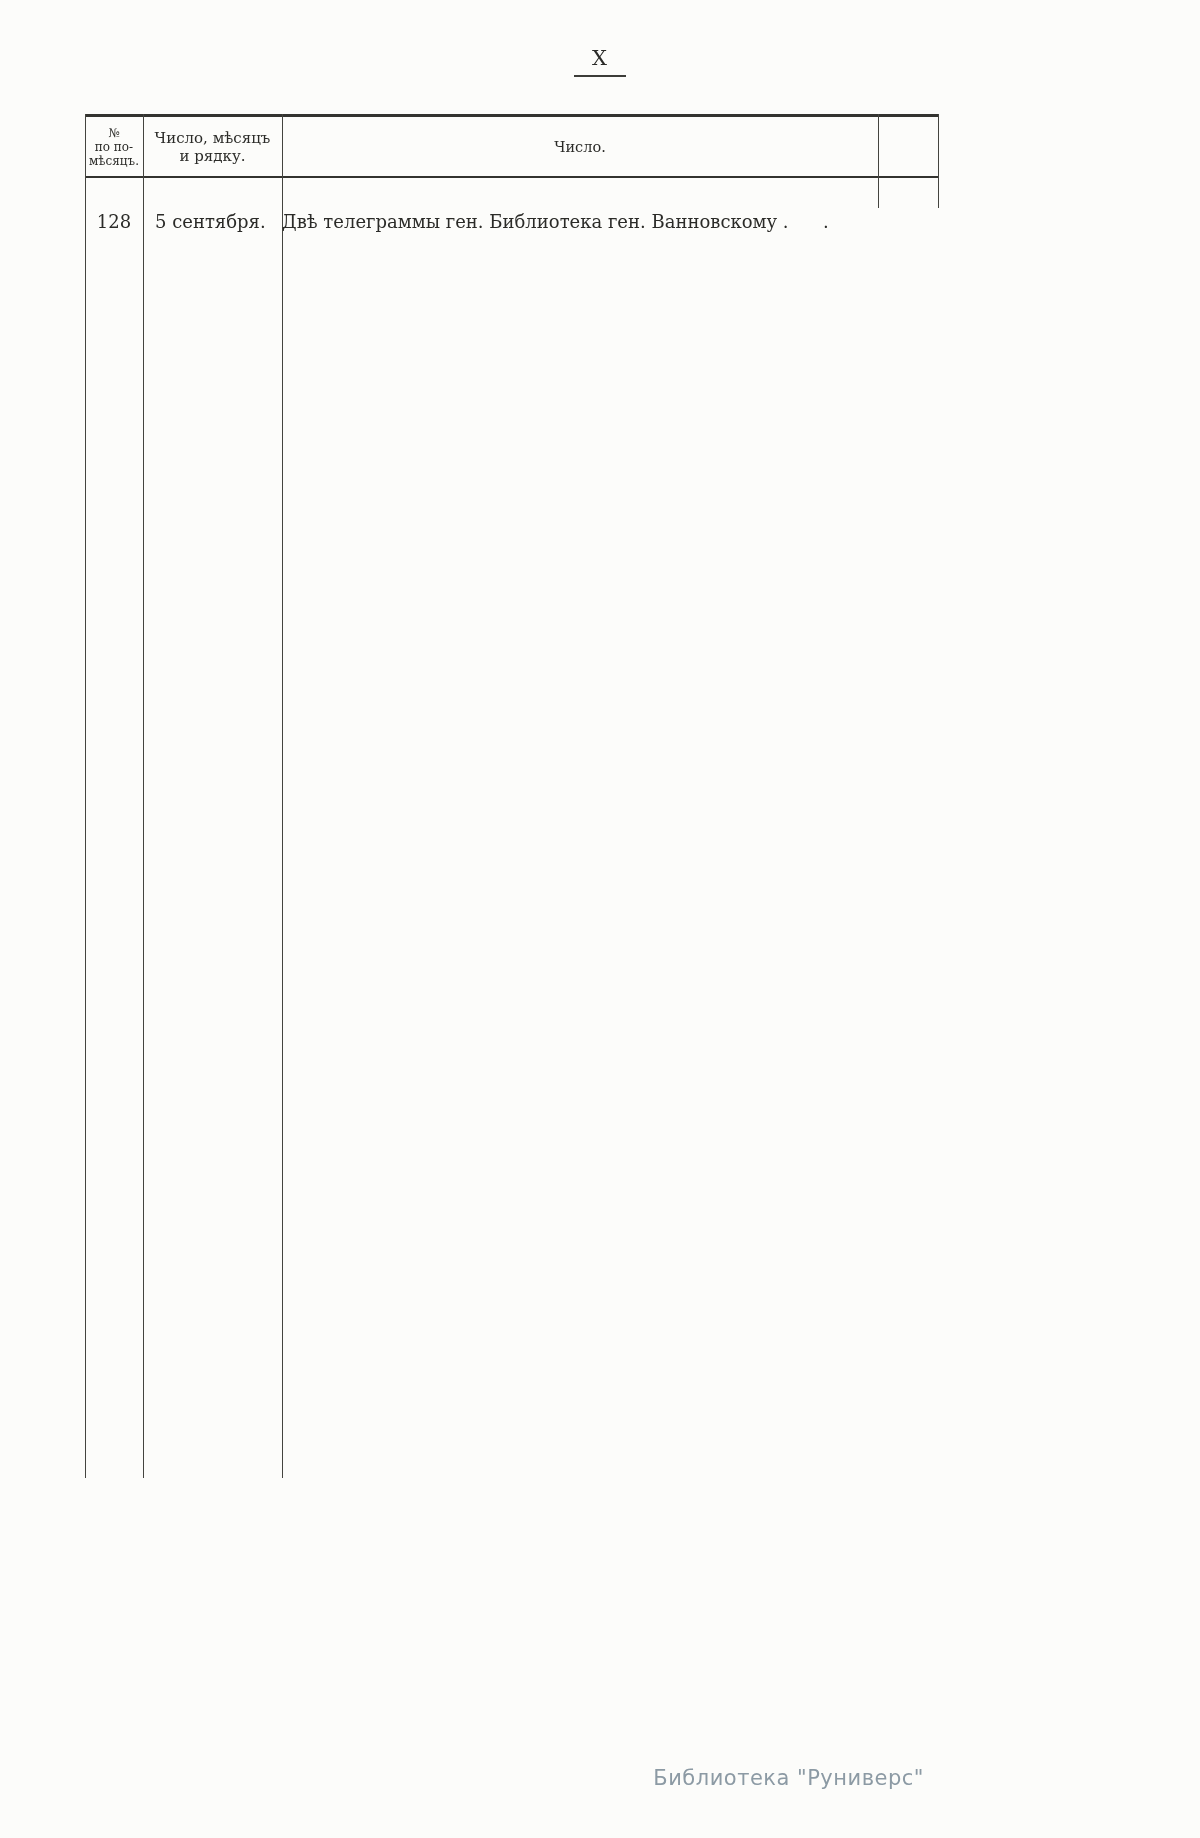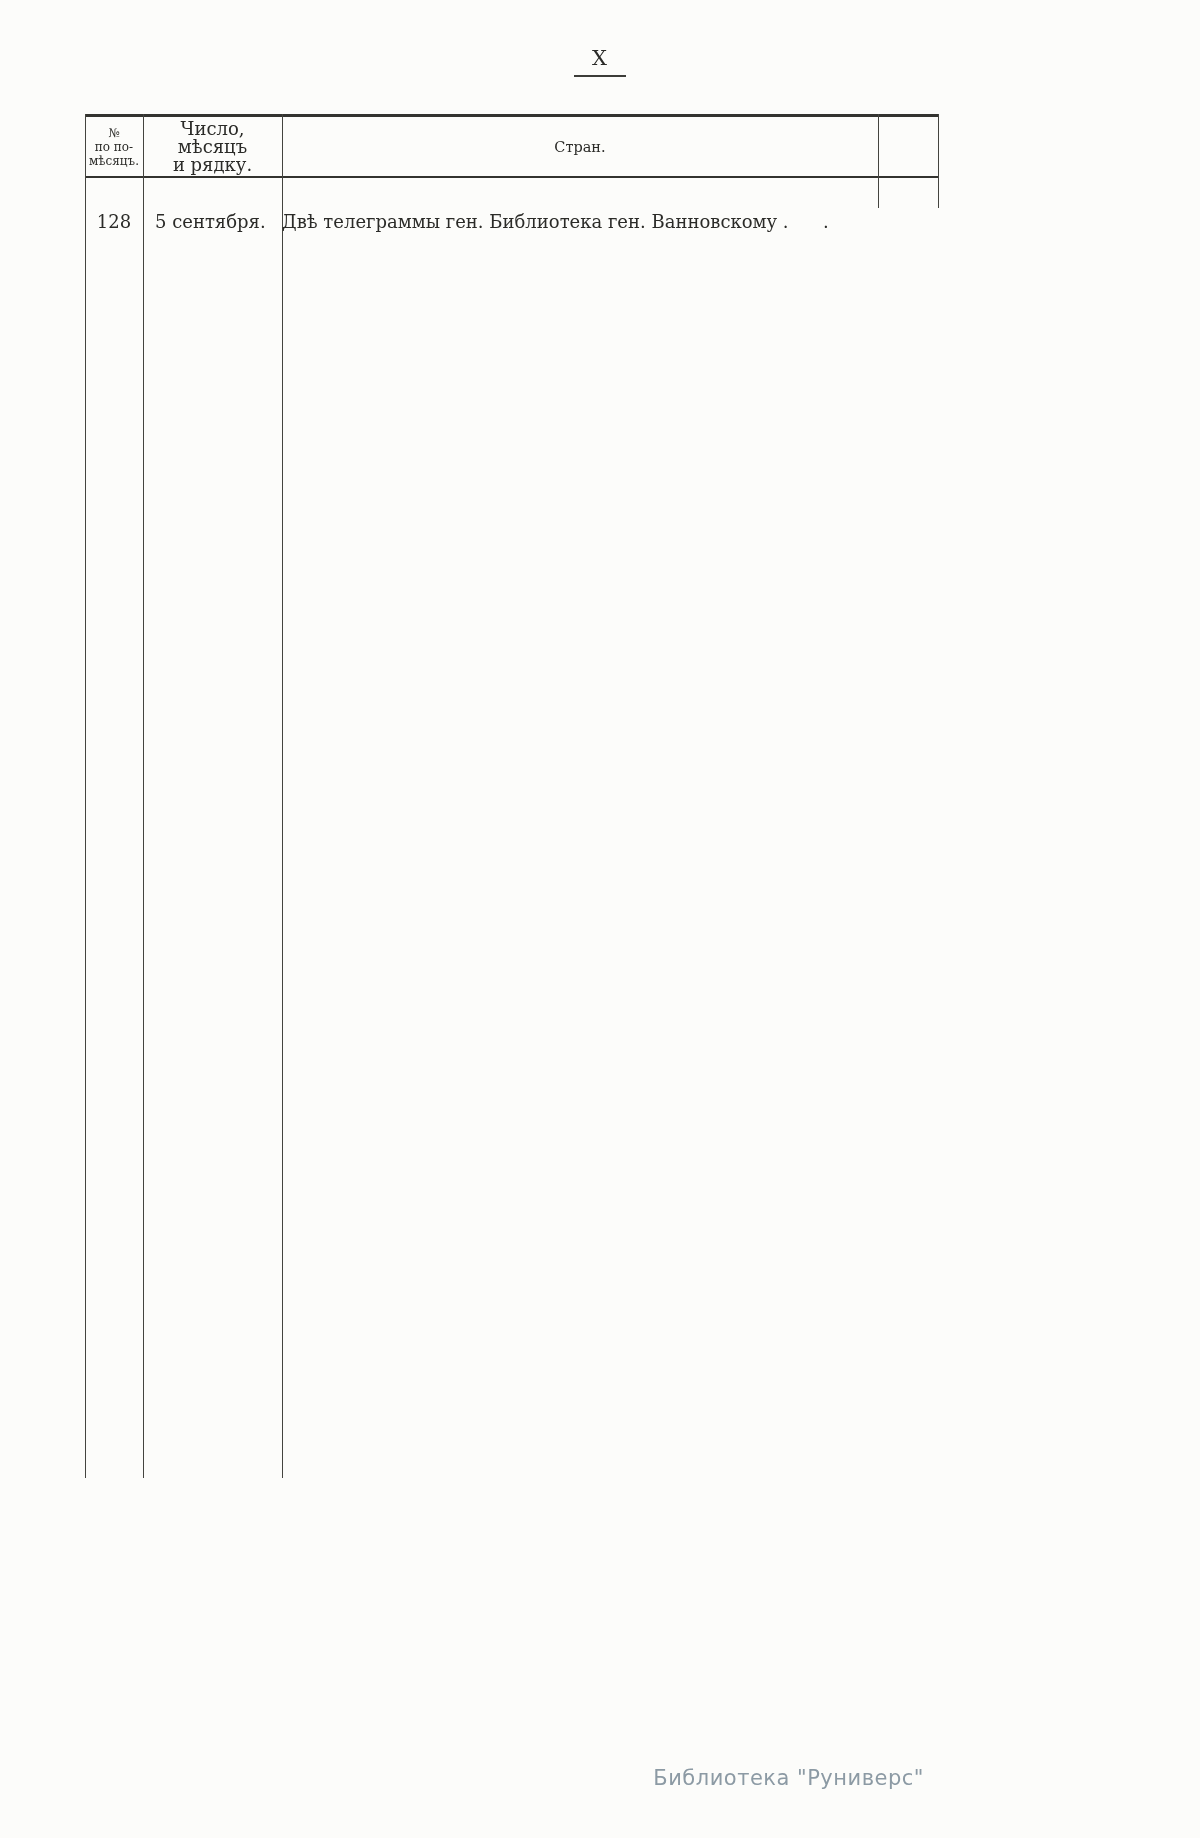--- a/index.html
+++ b/index.html
@@ -31,21 +31,21 @@
   .v2{left:197px;}
   .v3{left:793px;}
   .v4{left:853px;}
   
   .thead{
     position:absolute;top:3px;left:0;width:854px;height:59px;
     display:grid;grid-template-columns:58px 139px 596px 61px;
     align-items:center;text-align:center;
   }
   .hnum{font-size:12px;line-height:14px;}
-  .hdate{font-size:18px;line-height:18px;}
+  .hdate{font-size:15px;line-height:18px;}
   .htitle{font-size:18px;letter-spacing:6px;word-spacing:14px;}
   .hpage{font-size:14.5px;}
   
   .tbody{position:absolute;top:64px;left:0;width:854px;padding-top:30px;}
   .trow{
     display:grid;grid-template-columns:58px 139px 596px 61px;
     padding-bottom:1px;
   }
   .cell{font-size:18px;line-height:27px;}
   .cell.num{text-align:center;}
@@ -81,21 +81,21 @@
     <div class="thead">
       <div class="hcell hnum">
         <div>№</div>
         <div>по по-</div>
         <div>мѣсяцъ.</div>
       </div>
       <div class="hcell hdate">
         <div>Число, мѣсяцъ</div>
         <div>и рядку.</div>
       </div>
-      <div class="hcell hpage">Стран.</div>
+      <div class="hcell hpage">Число.</div>
     </div>
 
     <div class="tbody">
   <div class="trow">
     <div class="cell num">128</div>
     <div class="cell date">5 сентября.</div>
     <div class="cell title">
             <div class="tline"><span>Двѣ телеграммы ген. Библиотека ген. Ванновскому .      .</span></div>
           </div>
     <div class="cell page">79</div>

